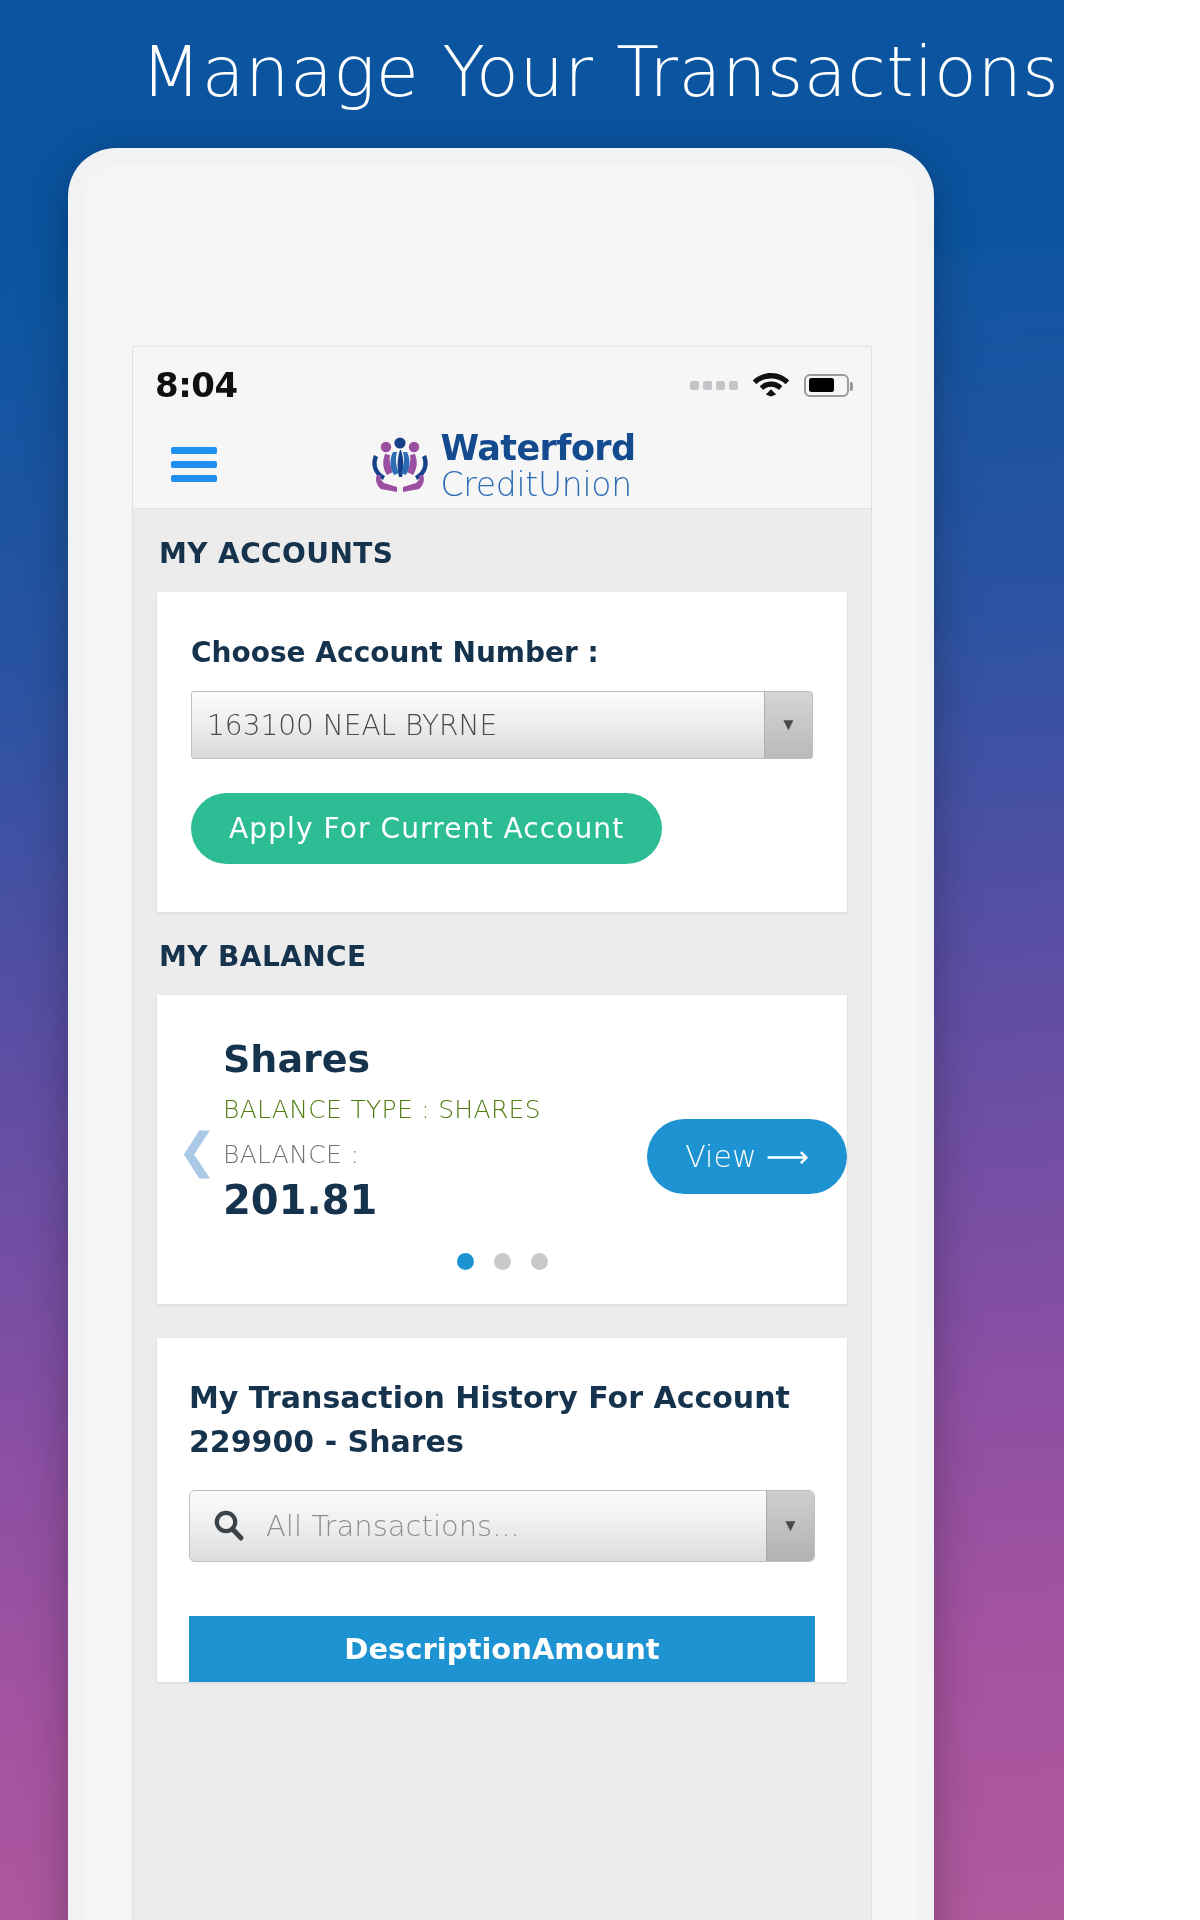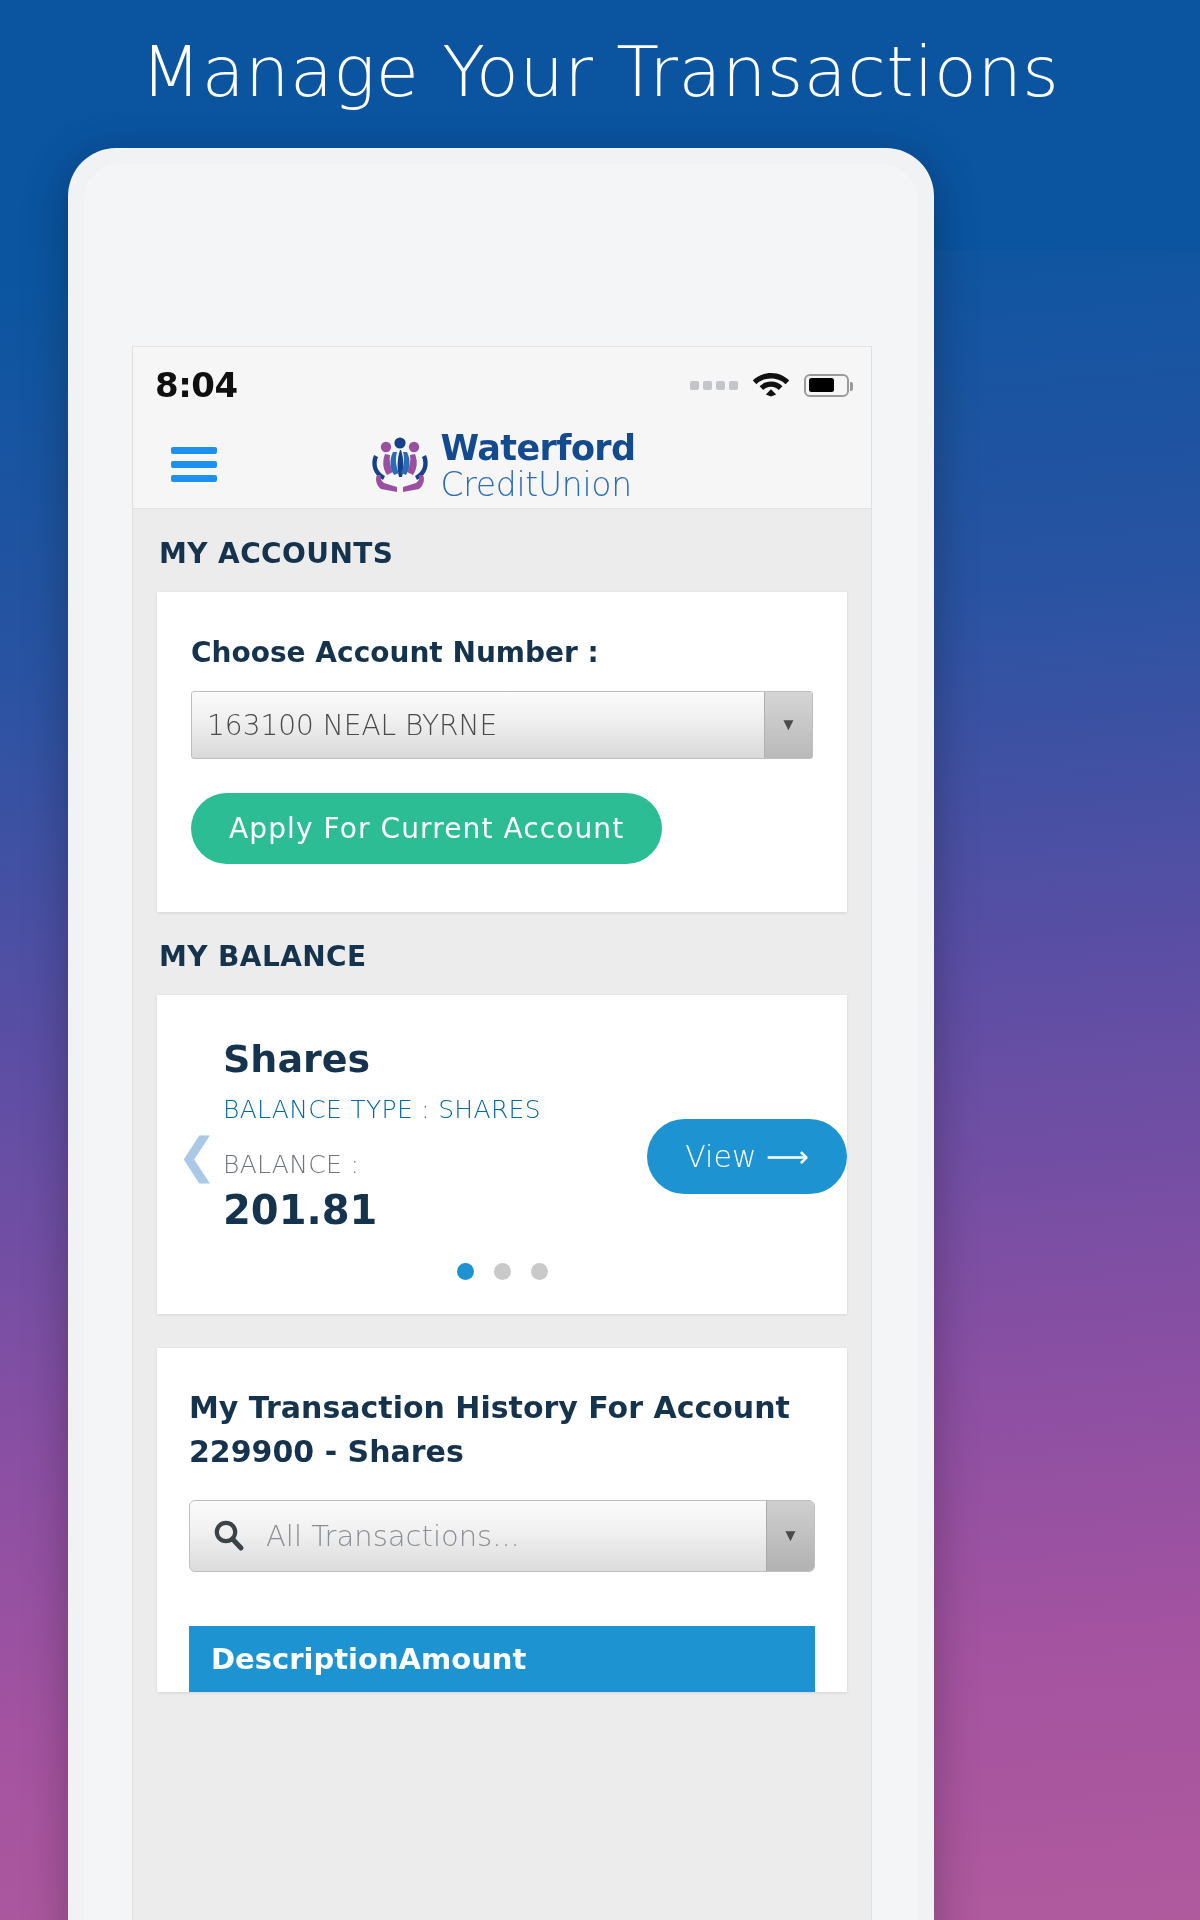--- a/index.html
+++ b/index.html
@@ -7,21 +7,21 @@
   html, body {
     width: 1200px;
     height: 1920px;
     overflow: hidden;
     font-family: "Liberation Sans", sans-serif;
   }
 
   
   #promo {
     position: relative;
-    width: 1200px;
+    width: 1064px;
     height: 1920px;
     background: linear-gradient(175deg,
         #0a55a0 0%,
         #0b55a0 14%,
         #2a53a2 34%,
         #5b4ea4 52%,
         #8a4fa3 72%,
         #a453a0 86%,
         #b05a9e 100%);
     overflow: hidden;
@@ -299,23 +299,23 @@
   .bal-body { padding: 0 66px; position: relative; }
   .bal-name {
     font-size: 38px;
     font-weight: bold;
     color: #16334d;
     margin-bottom: 14px;
     font-family: "DejaVu Sans", sans-serif;
   }
   .bal-type {
     font-size: 25px;
-    color: #0369a1;
+    color: #4d7c0f;
     letter-spacing: 0.3px;
-    margin-bottom: 26px;
+    margin-bottom: 16px;
     font-family: "DejaVu Sans", sans-serif;
     font-weight: 300;
   }
   .bal-lbl {
     font-size: 25px;
     color: #6f7478;
     letter-spacing: 0.3px;
     margin-bottom: 8px;
     font-family: "DejaVu Sans", sans-serif;
     font-weight: 300;
@@ -410,21 +410,21 @@
     padding: 15px 32px;
     cursor: pointer;
     white-space: nowrap;
     font-family: "DejaVu Sans", sans-serif;
     font-weight: 300;
   }
   .tx-table-head {
     margin-top: 28px;
     background: #1d93d2;
     display: flex;
-    justify-content: flex-start;
+    justify-content: center;
     align-items: center;
     padding: 16px 22px;
     color: #fff;
     font-size: 29px;
     font-weight: bold;
     font-family: "DejaVu Sans", sans-serif;
   }
 
   .sp { height: 34px; }
 </style>

